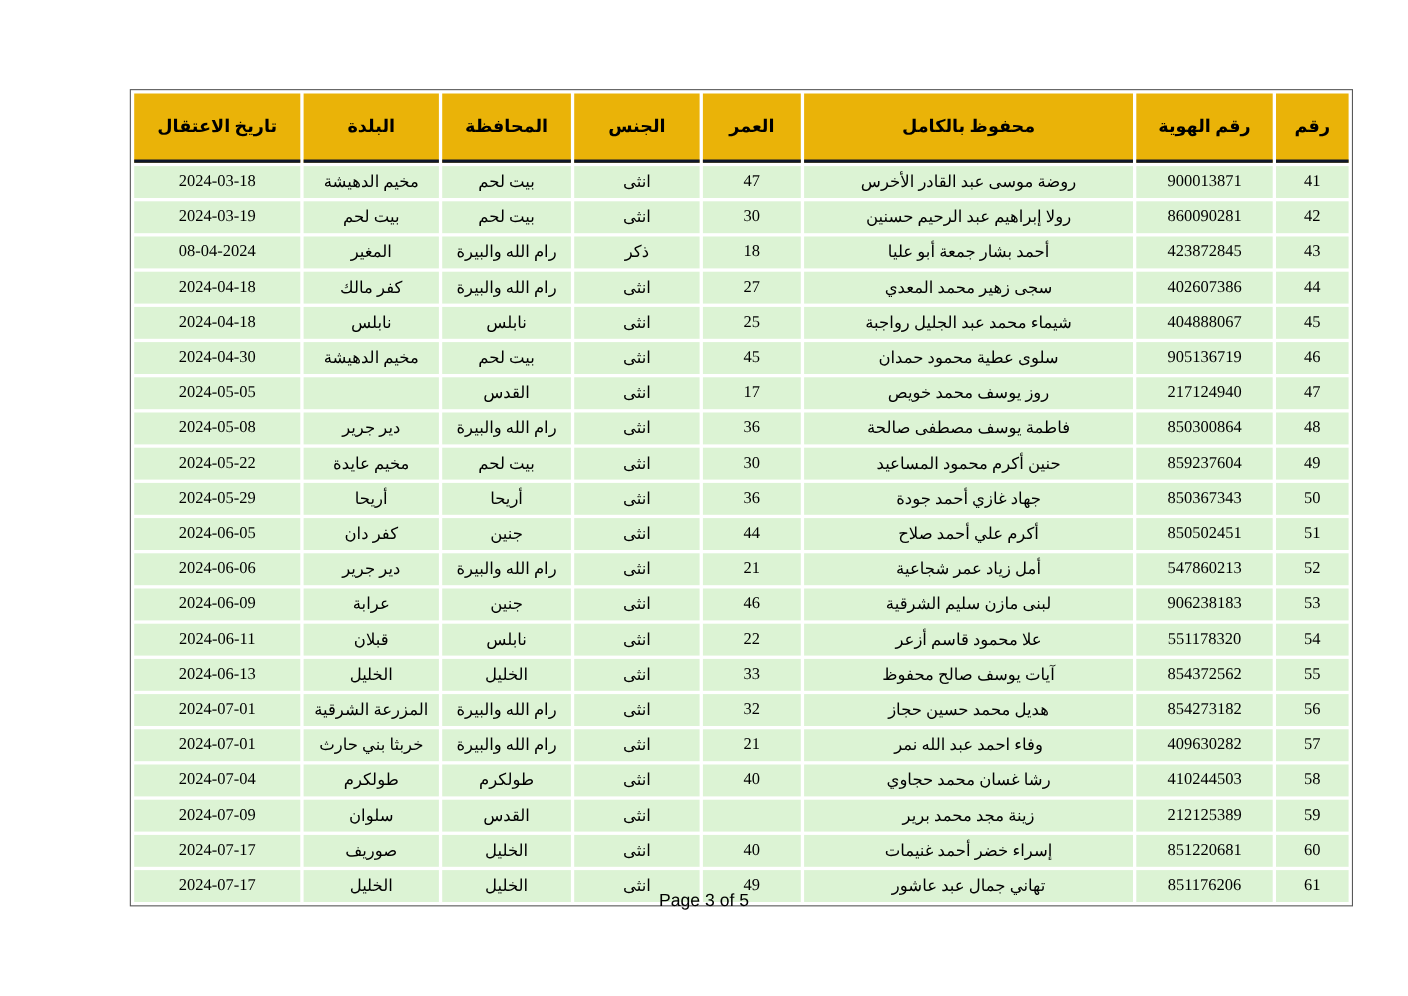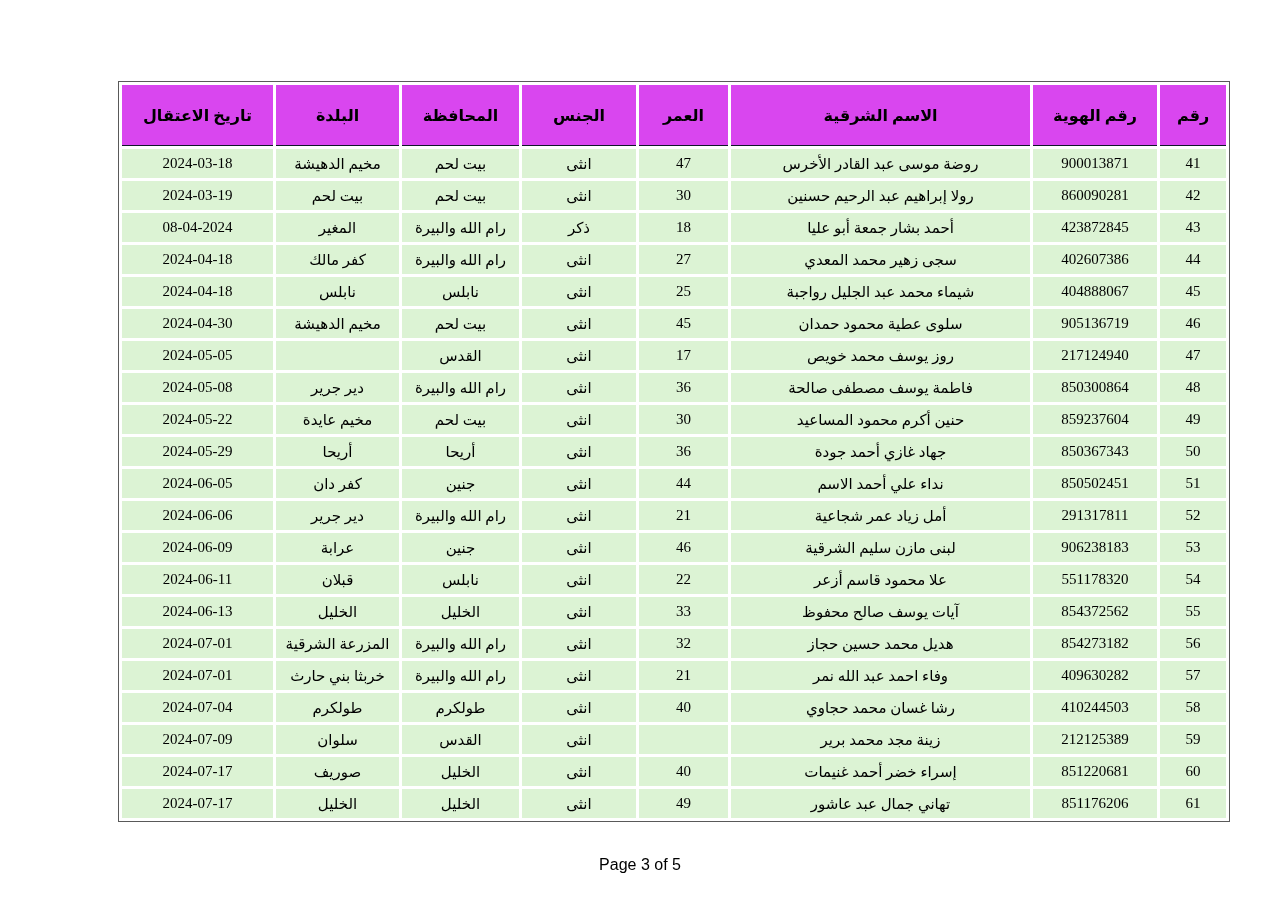--- a/index.html
+++ b/index.html
@@ -10,26 +10,26 @@
   }
   .doc-table{
     position:absolute;left:118px;top:81px;width:1080px;
     direction:rtl;
     border-collapse:separate;border-spacing:3px;
     table-layout:fixed;
     border:1px solid #595959;
     background:#ffffff;
   }
   .doc-table thead th{
-    background:#d946ef;
+    background:#eab308;
     height:60px;
     font-weight:bold;
     font-size:16px;
     vertical-align:middle;
-    border-bottom:1px solid #0f172a;
+    border-bottom:3px solid #0f172a;
     padding:0 2px;
     overflow:hidden;white-space:nowrap;
   }
   .doc-table tbody td{
     background:#DCF3D4;
     height:29px;
     font-size:15px;
     text-align:center;vertical-align:middle;
     padding:0 4px;
     overflow:hidden;white-space:nowrap;
@@ -40,35 +40,35 @@
   .col-name{width:295px;}
   .col-age{width:85px;}
   .col-gender{width:110px;}
   .col-governorate{width:113px;}
   .col-town{width:119px;}
   .col-arrest_date{width:147px;}
   tbody .col-name{text-align:right;padding-right:6px;}
   tbody .col-arrest_date{direction:ltr;}
   tbody .col-id{direction:ltr;font-family:Liberation Serif, serif;}
   .page-footer{
-    position:absolute;left:0;top:856px;width:1280px;
+    position:absolute;left:0;top:811px;width:1280px;
     text-align:center;
     font-family:"Liberation Sans","DejaVu Sans",sans-serif;
     font-size:16px;color:#000;
   }
 </style>
 </head>
 <body>
 
 <table class="doc-table">
   <thead>
     <tr>
         <th class="col-num">رقم</th>
         <th class="col-id">رقم الهوية</th>
-        <th class="col-name">الاسم الشرقية</th>
+        <th class="col-name">محفوظ بالكامل</th>
         <th class="col-age">العمر</th>
         <th class="col-gender">الجنس</th>
         <th class="col-governorate">المحافظة</th>
         <th class="col-town">البلدة</th>
         <th class="col-arrest_date">تاريخ الاعتقال</th>
       </tr>
   </thead>
   <tbody>
       <tr>
         <td class="col-num">41</td>
@@ -166,30 +166,30 @@
         <td class="col-name">جهاد غازي أحمد جودة</td>
         <td class="col-age">36</td>
         <td class="col-gender">انثى</td>
         <td class="col-governorate">أريحا</td>
         <td class="col-town">أريحا</td>
         <td class="col-arrest_date">2024-05-29</td>
       </tr>
       <tr>
         <td class="col-num">51</td>
         <td class="col-id">850502451</td>
-        <td class="col-name">نداء علي أحمد الاسم</td>
+        <td class="col-name">أكرم علي أحمد صلاح</td>
         <td class="col-age">44</td>
         <td class="col-gender">انثى</td>
         <td class="col-governorate">جنين</td>
         <td class="col-town">كفر دان</td>
         <td class="col-arrest_date">2024-06-05</td>
       </tr>
       <tr>
         <td class="col-num">52</td>
-        <td class="col-id">291317811</td>
+        <td class="col-id">547860213</td>
         <td class="col-name">أمل زياد عمر شجاعية</td>
         <td class="col-age">21</td>
         <td class="col-gender">انثى</td>
         <td class="col-governorate">رام الله والبيرة</td>
         <td class="col-town">دير جرير</td>
         <td class="col-arrest_date">2024-06-06</td>
       </tr>
       <tr>
         <td class="col-num">53</td>
         <td class="col-id">906238183</td>

